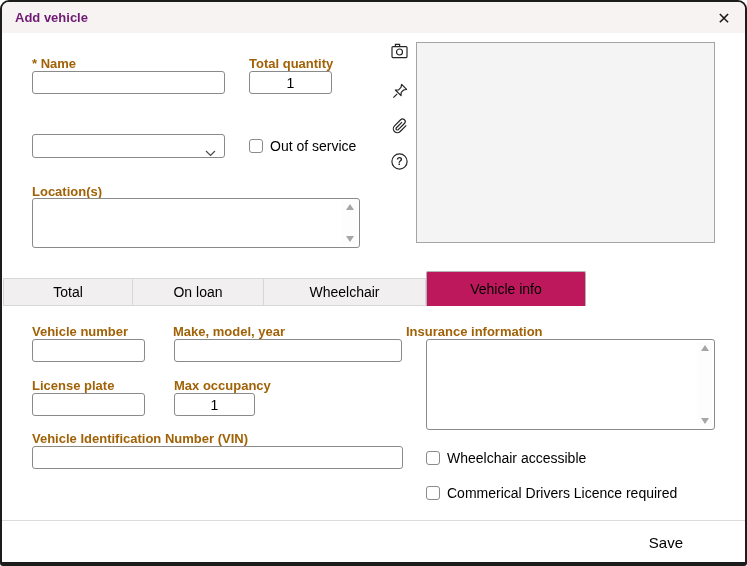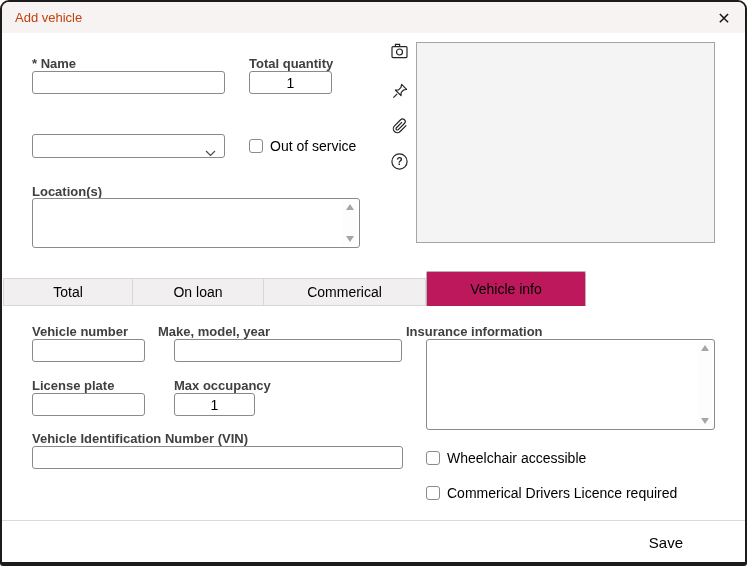--- a/index.html
+++ b/index.html
@@ -10,28 +10,28 @@
     border:2px solid #1c1c1c; border-bottom-width:4px;
     border-radius:9px 9px 3px 3px;
     overflow:hidden;
   }
   
   .titlebar {
     position:absolute; left:0; right:0; top:0; height:31px;
     background:#f7f3f2;
     display:flex; align-items:center; padding:0 13px;
   }
-  .titlebar .title { font-size:13px; color:#c2410c; }
+  .titlebar .title { font-size:13px; color:#701a75;font-weight:bold; }
   .close-btn {
     position:absolute; right:9px; top:4px; width:24px; height:24px;
     display:flex; align-items:center; justify-content:center;
     font-size:16px; color:#1a1a1a; cursor:pointer; background:transparent; border:none;
   }
   
-  .lbl { position:absolute; font-size:13px; font-weight:bold; color:#404040; white-space:nowrap; }
+  .lbl { position:absolute; font-size:13px; font-weight:bold; color:#a16207; white-space:nowrap; }
   .tbox {
     position:absolute; height:23px; border:1px solid #8a8a8a; border-radius:3px;
     background:#fff; font-size:14px; padding:0 6px; font-family:"Liberation Sans", sans-serif;
   }
   .tbox.center { text-align:center; }
   .areabox {
     position:absolute; border:1px solid #8a8a8a; border-radius:3px; background:#fff;
   }
   .vscroll {
     position:absolute; top:2px; bottom:2px; right:2px; width:15px;
@@ -139,28 +139,28 @@
       <circle cx="8.5" cy="8.5" r="7.6" fill="none" stroke="#242424" stroke-width="1.2"></circle>
       <text x="8.5" y="12.2" text-anchor="middle" font-size="10.5" font-weight="bold" fill="#242424" font-family="Liberation Sans, sans-serif">?</text>
     </svg>
   </div>
 
   <div class="img-ph"></div>
 
   <div class="tabbar">
     <div class="tab first" style="width:130px;">Total</div>
     <div class="tab" style="width:131px;">On loan</div>
-    <div class="tab" style="width:162px;">Commerical</div>
+    <div class="tab" style="width:162px;">Wheelchair</div>
     <div class="tab active" style="width:160px;">Vehicle info</div>
   </div>
 
   <span class="lbl" style="left:30px; top:322px;">Vehicle number</span>
   <input class="tbox" style="left: 30px; top: 337px; width: 113px;" value="">
 
-  <span class="lbl" style="left:156px; top:322px;">Make, model, year</span>
+  <span class="lbl" style="left:171px; top:322px;">Make, model, year</span>
   <input class="tbox" style="left: 172px; top: 337px; width: 228px;" value="">
 
   <span class="lbl" style="left:404px; top:322px;text-align:center;">Insurance information</span>
   <div class="areabox" style="left:424px; top:337px; width:289px; height:91px;">
     <div class="vscroll">
       <div class="arr-up"></div>
       <div class="arr-dn"></div>
     </div>
   </div>
 

